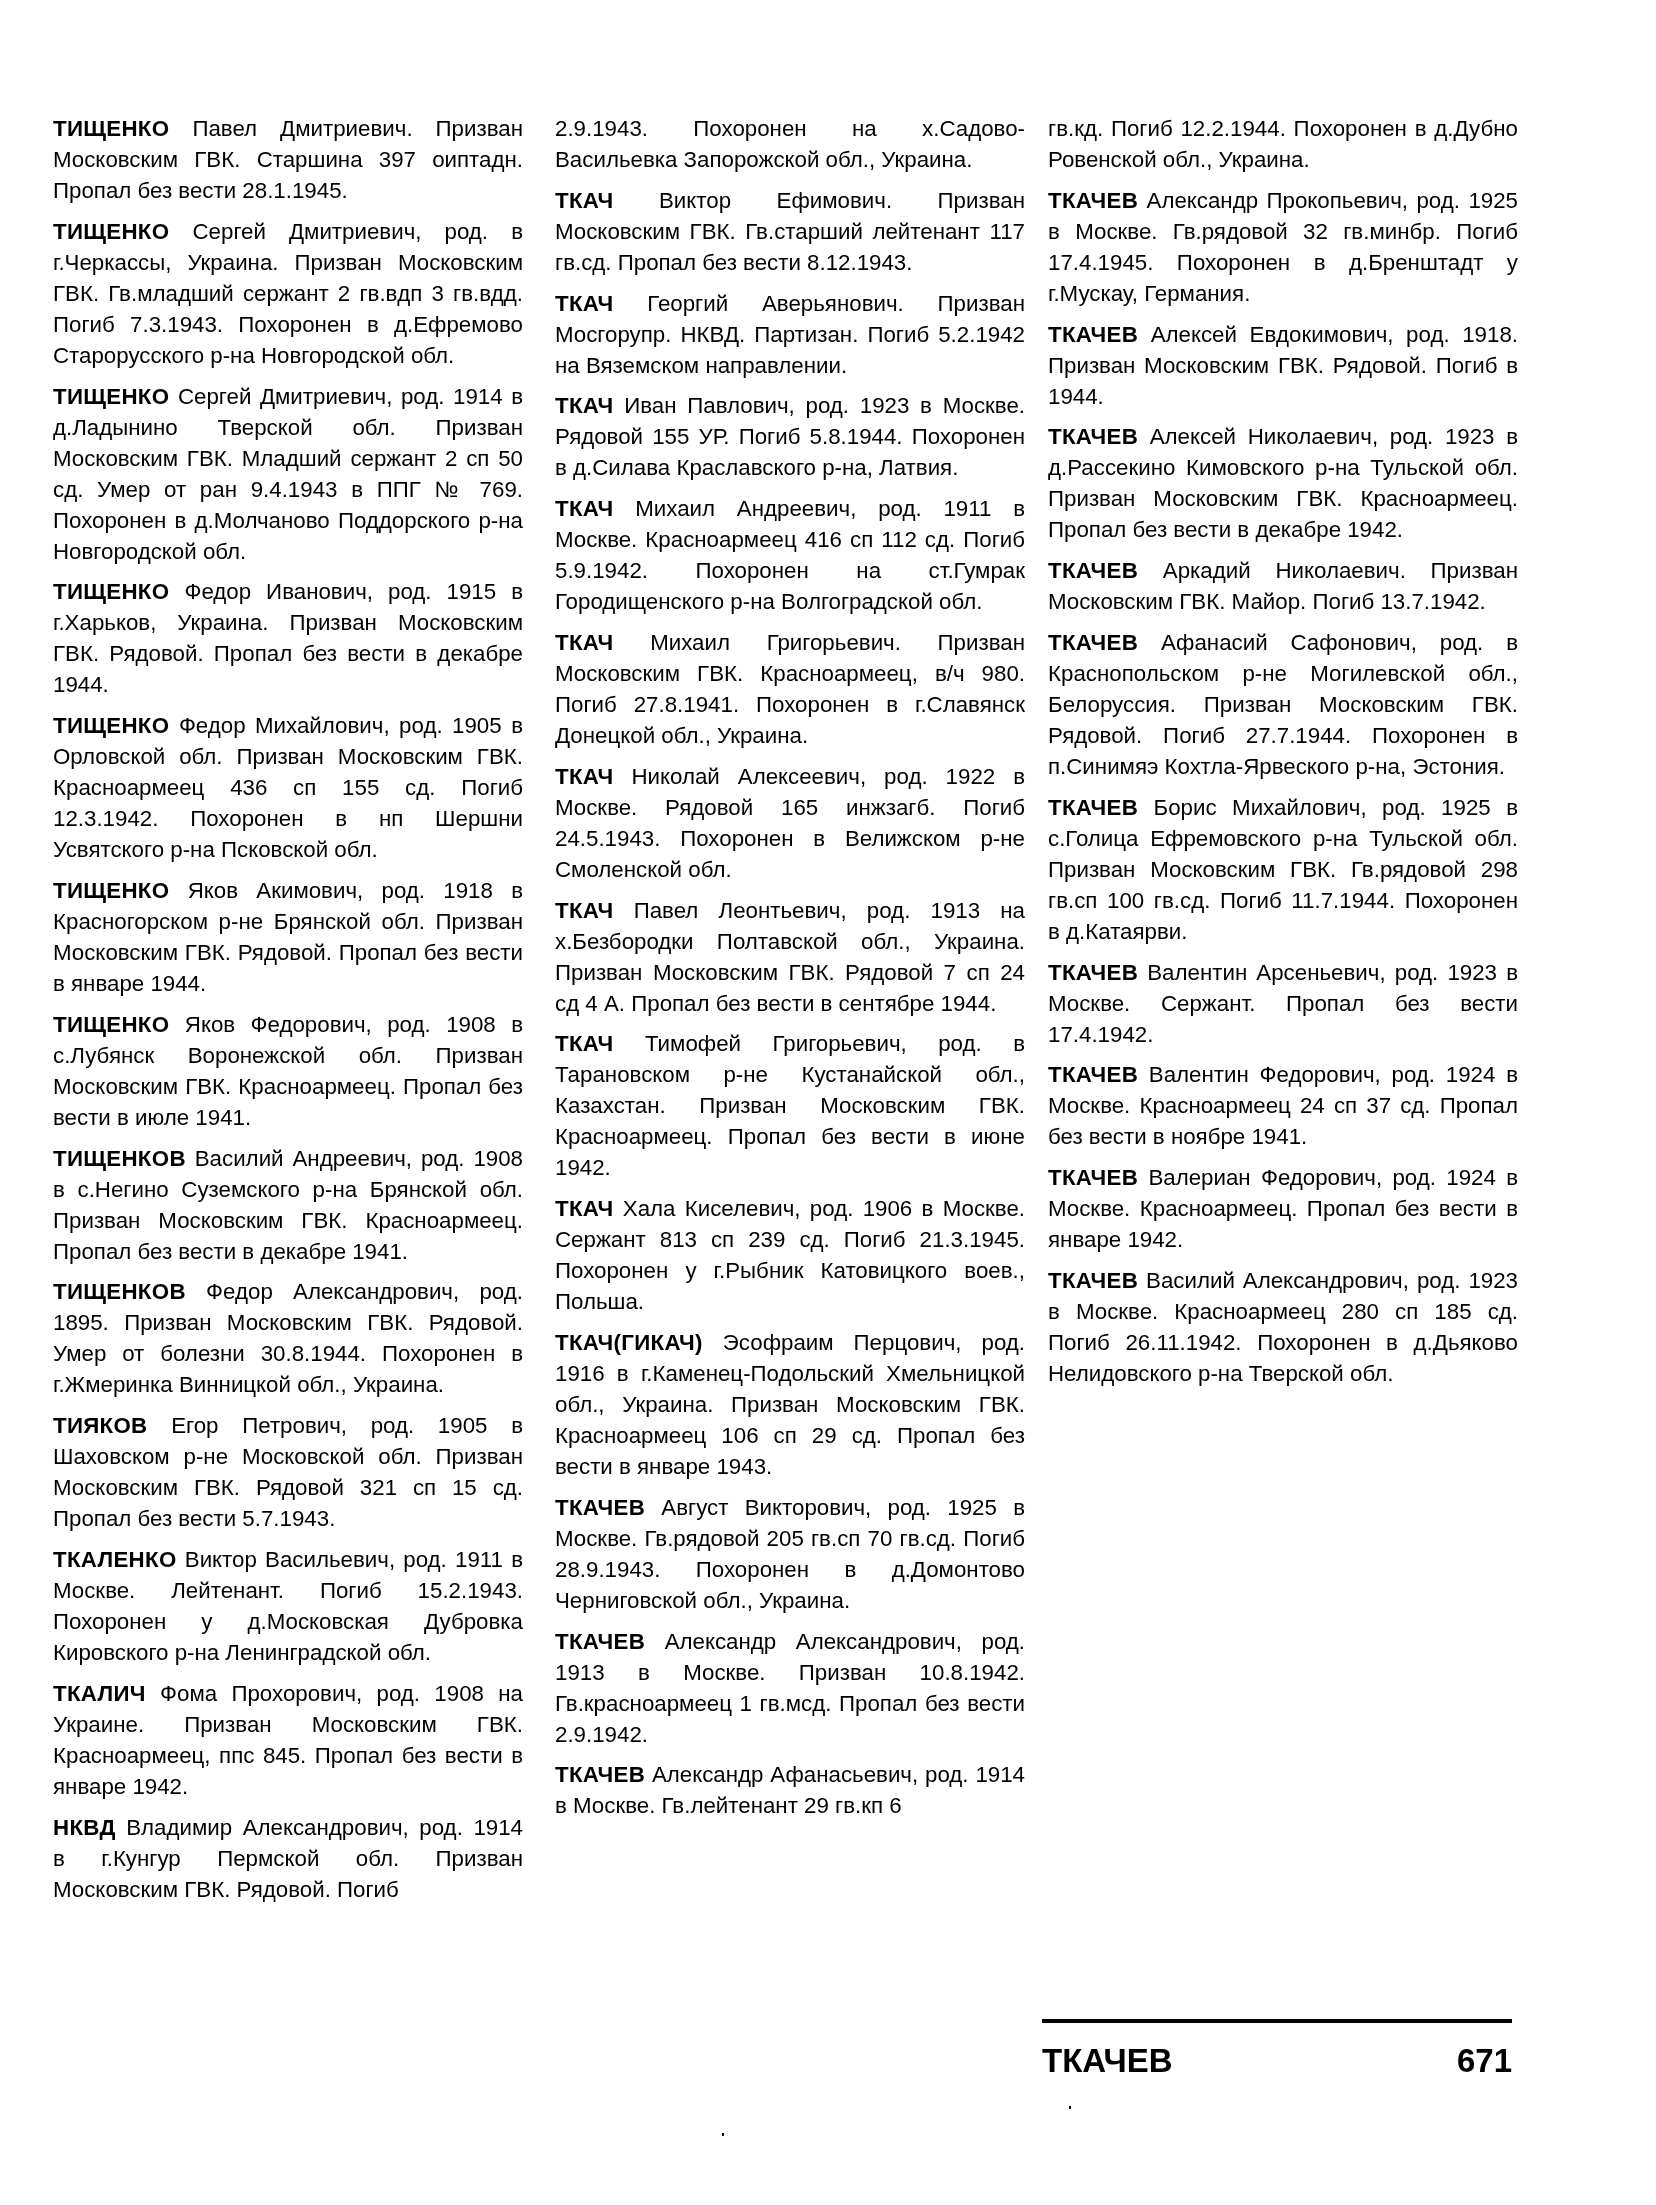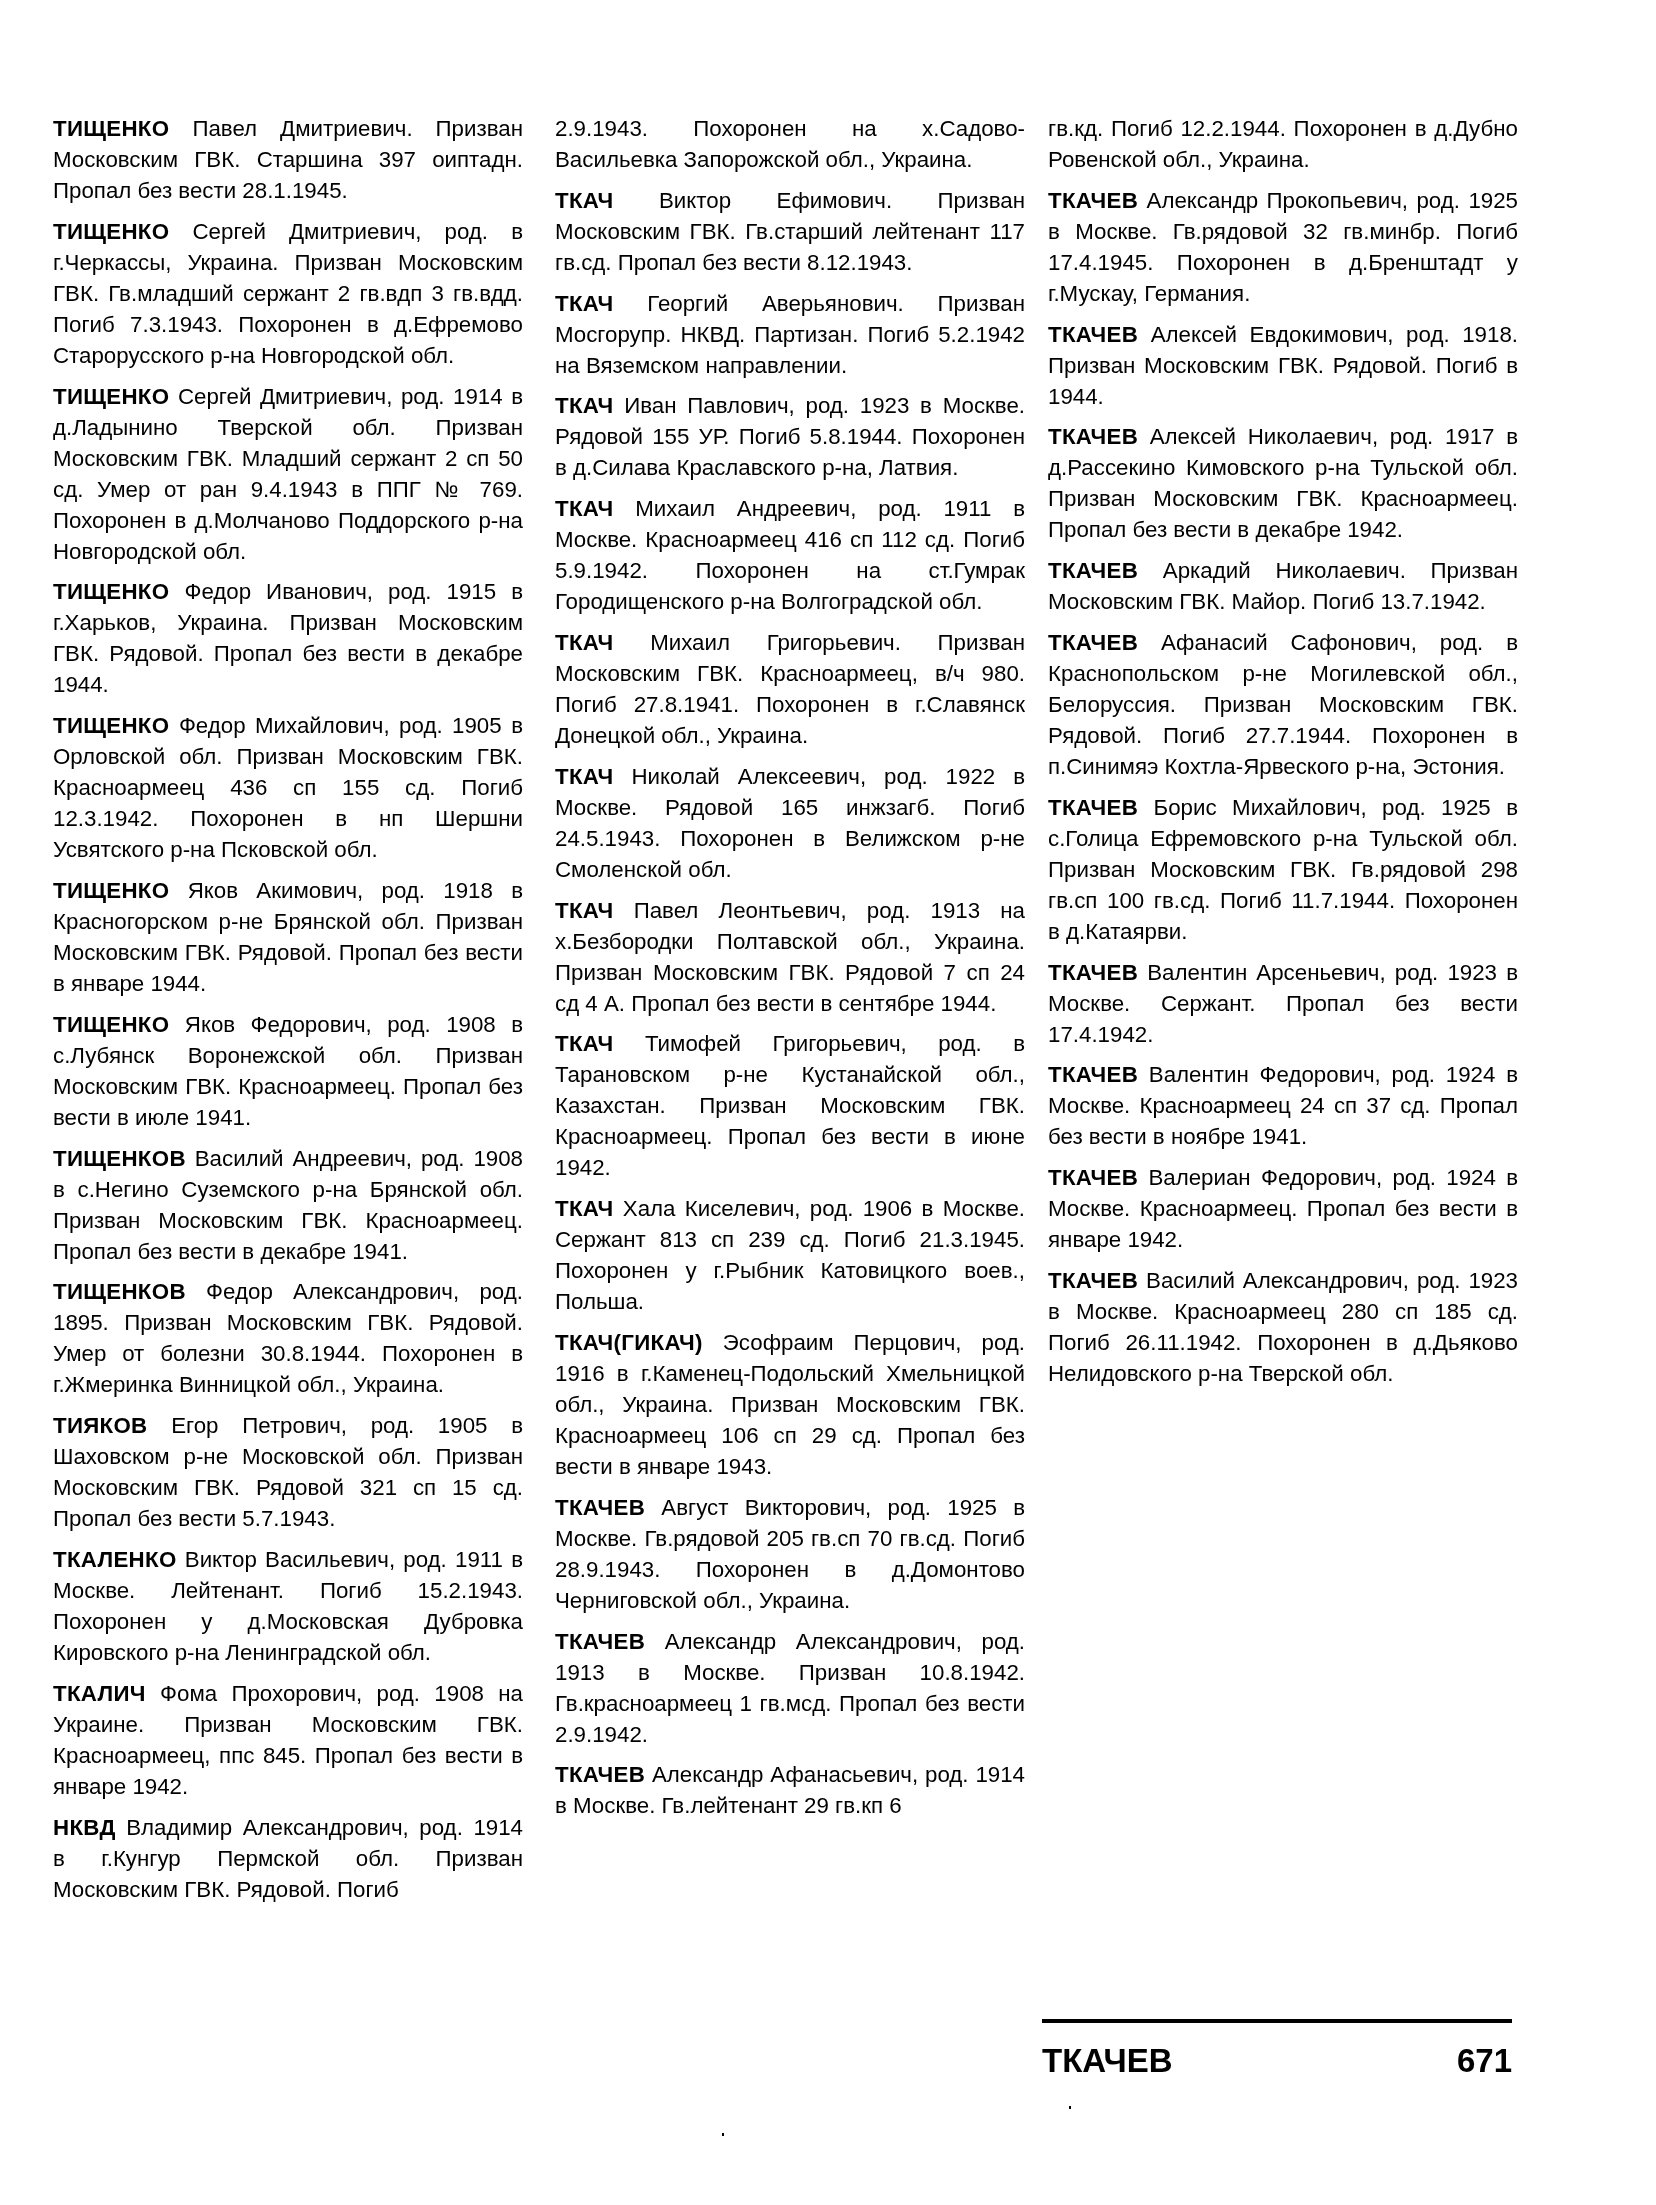--- a/index.html
+++ b/index.html
@@ -61,21 +61,21 @@
     <p class="entry"><span class="surname">ТКАЧ</span><span> Хала Киселевич, род. 1906 в Москве. Сержант 813 сп 239 сд. Погиб 21.3.1945. Похоронен у г.Рыбник Катовицкого воев., Польша.</span></p>
     <p class="entry"><span class="surname">ТКАЧ(ГИКАЧ)</span><span> Эсофраим Перцович, род. 1916 в г.Каменец-Подольский Хмельницкой обл., Украина. Призван Московским ГВК. Красноармеец 106 сп 29 сд. Пропал без вести в январе 1943.</span></p>
     <p class="entry"><span class="surname">ТКАЧЕВ</span><span> Август Викторович, род. 1925 в Москве. Гв.рядовой 205 гв.сп 70 гв.сд. Погиб 28.9.1943. Похоронен в д.Домонтово Черниговской обл., Украина.</span></p>
     <p class="entry"><span class="surname">ТКАЧЕВ</span><span> Александр Александрович, род. 1913 в Москве. Призван 10.8.1942. Гв.красноармеец 1 гв.мсд. Пропал без вести 2.9.1942.</span></p>
     <p class="entry"><span class="surname">ТКАЧЕВ</span><span> Александр Афанасьевич, род. 1914 в Москве. Гв.лейтенант 29 гв.кп 6</span></p>
   </div>
 <div id="col3" class="col">
     <p class="entry"><span class="surname"></span><span>гв.кд. Погиб 12.2.1944. Похоронен в д.Дубно Ровенской обл., Украина.</span></p>
     <p class="entry"><span class="surname">ТКАЧЕВ</span><span> Александр Прокопьевич, род. 1925 в Москве. Гв.рядовой 32 гв.минбр. Погиб 17.4.1945. Похоронен в д.Бренштадт у г.Мускау, Германия.</span></p>
     <p class="entry"><span class="surname">ТКАЧЕВ</span><span> Алексей Евдокимович, род. 1918. Призван Московским ГВК. Рядовой. Погиб в 1944.</span></p>
-    <p class="entry"><span class="surname">ТКАЧЕВ</span><span> Алексей Николаевич, род. 1917 в д.Рассекино Кимовского р-на Тульской обл. Призван Московским ГВК. Красноармеец. Пропал без вести в декабре 1942.</span></p>
+    <p class="entry"><span class="surname">ТКАЧЕВ</span><span> Алексей Николаевич, род. 1923 в д.Рассекино Кимовского р-на Тульской обл. Призван Московским ГВК. Красноармеец. Пропал без вести в декабре 1942.</span></p>
     <p class="entry"><span class="surname">ТКАЧЕВ</span><span> Аркадий Николаевич. Призван Московским ГВК. Майор. Погиб 13.7.1942.</span></p>
     <p class="entry"><span class="surname">ТКАЧЕВ</span><span> Афанасий Сафонович, род. в Краснопольском р-не Могилевской обл., Белоруссия. Призван Московским ГВК. Рядовой. Погиб 27.7.1944. Похоронен в п.Синимяэ Кохтла-Ярвеского р-на, Эстония.</span></p>
     <p class="entry"><span class="surname">ТКАЧЕВ</span><span> Борис Михайлович, род. 1925 в с.Голица Ефремовского р-на Тульской обл. Призван Московским ГВК. Гв.рядовой 298 гв.сп 100 гв.сд. Погиб 11.7.1944. Похоронен в д.Катаярви.</span></p>
     <p class="entry"><span class="surname">ТКАЧЕВ</span><span> Валентин Арсеньевич, род. 1923 в Москве. Сержант. Пропал без вести 17.4.1942.</span></p>
     <p class="entry"><span class="surname">ТКАЧЕВ</span><span> Валентин Федорович, род. 1924 в Москве. Красноармеец 24 сп 37 сд. Пропал без вести в ноябре 1941.</span></p>
     <p class="entry"><span class="surname">ТКАЧЕВ</span><span> Валериан Федорович, род. 1924 в Москве. Красноармеец. Пропал без вести в январе 1942.</span></p>
     <p class="entry"><span class="surname">ТКАЧЕВ</span><span> Василий Александрович, род. 1923 в Москве. Красноармеец 280 сп 185 сд. Погиб 26.11.1942. Похоронен в д.Дьяково Нелидовского р-на Тверской обл.</span></p>
   </div>
 
 <div class="rule"></div>

